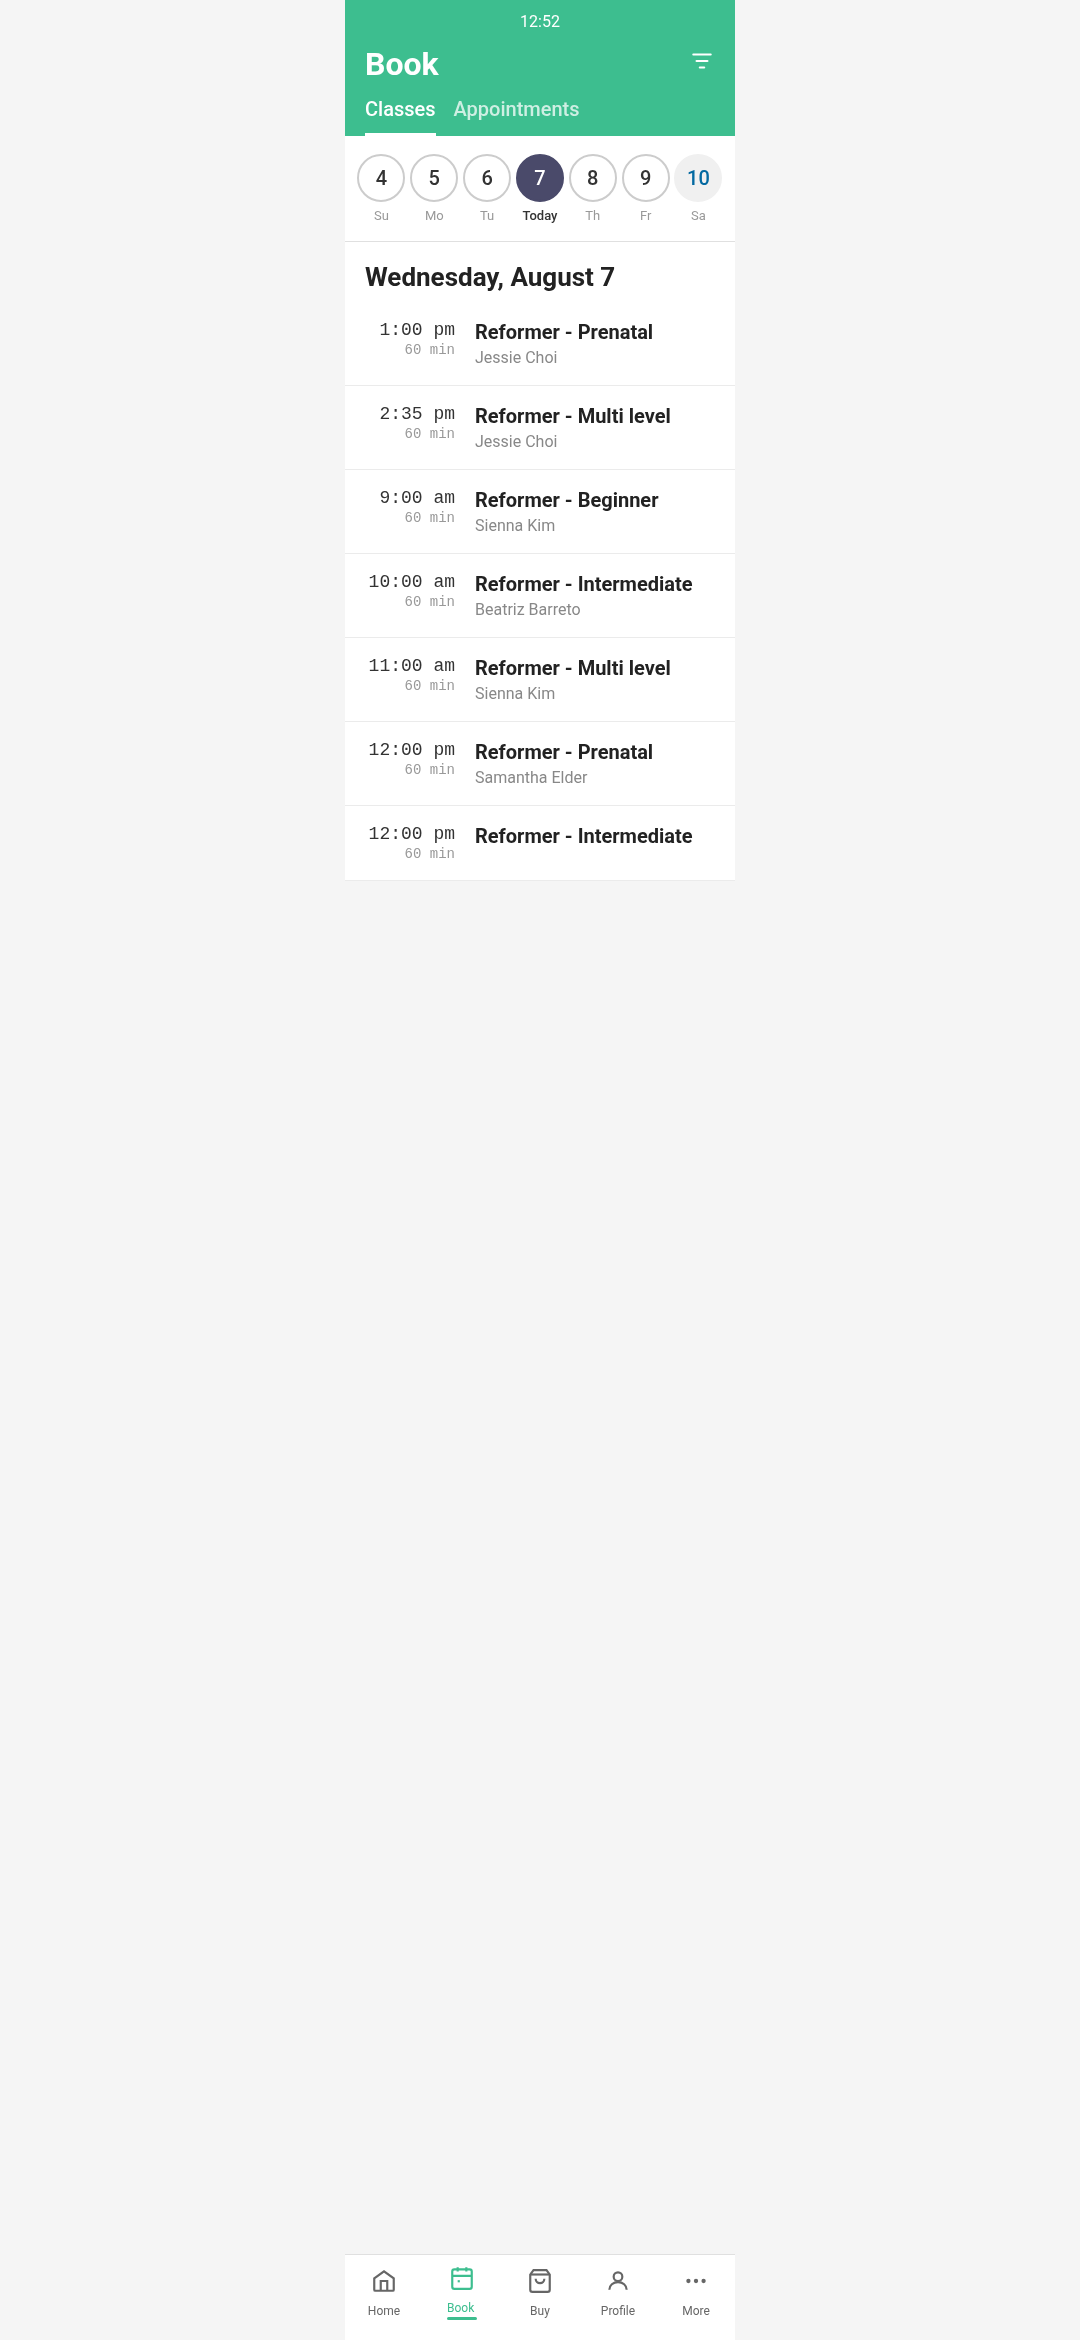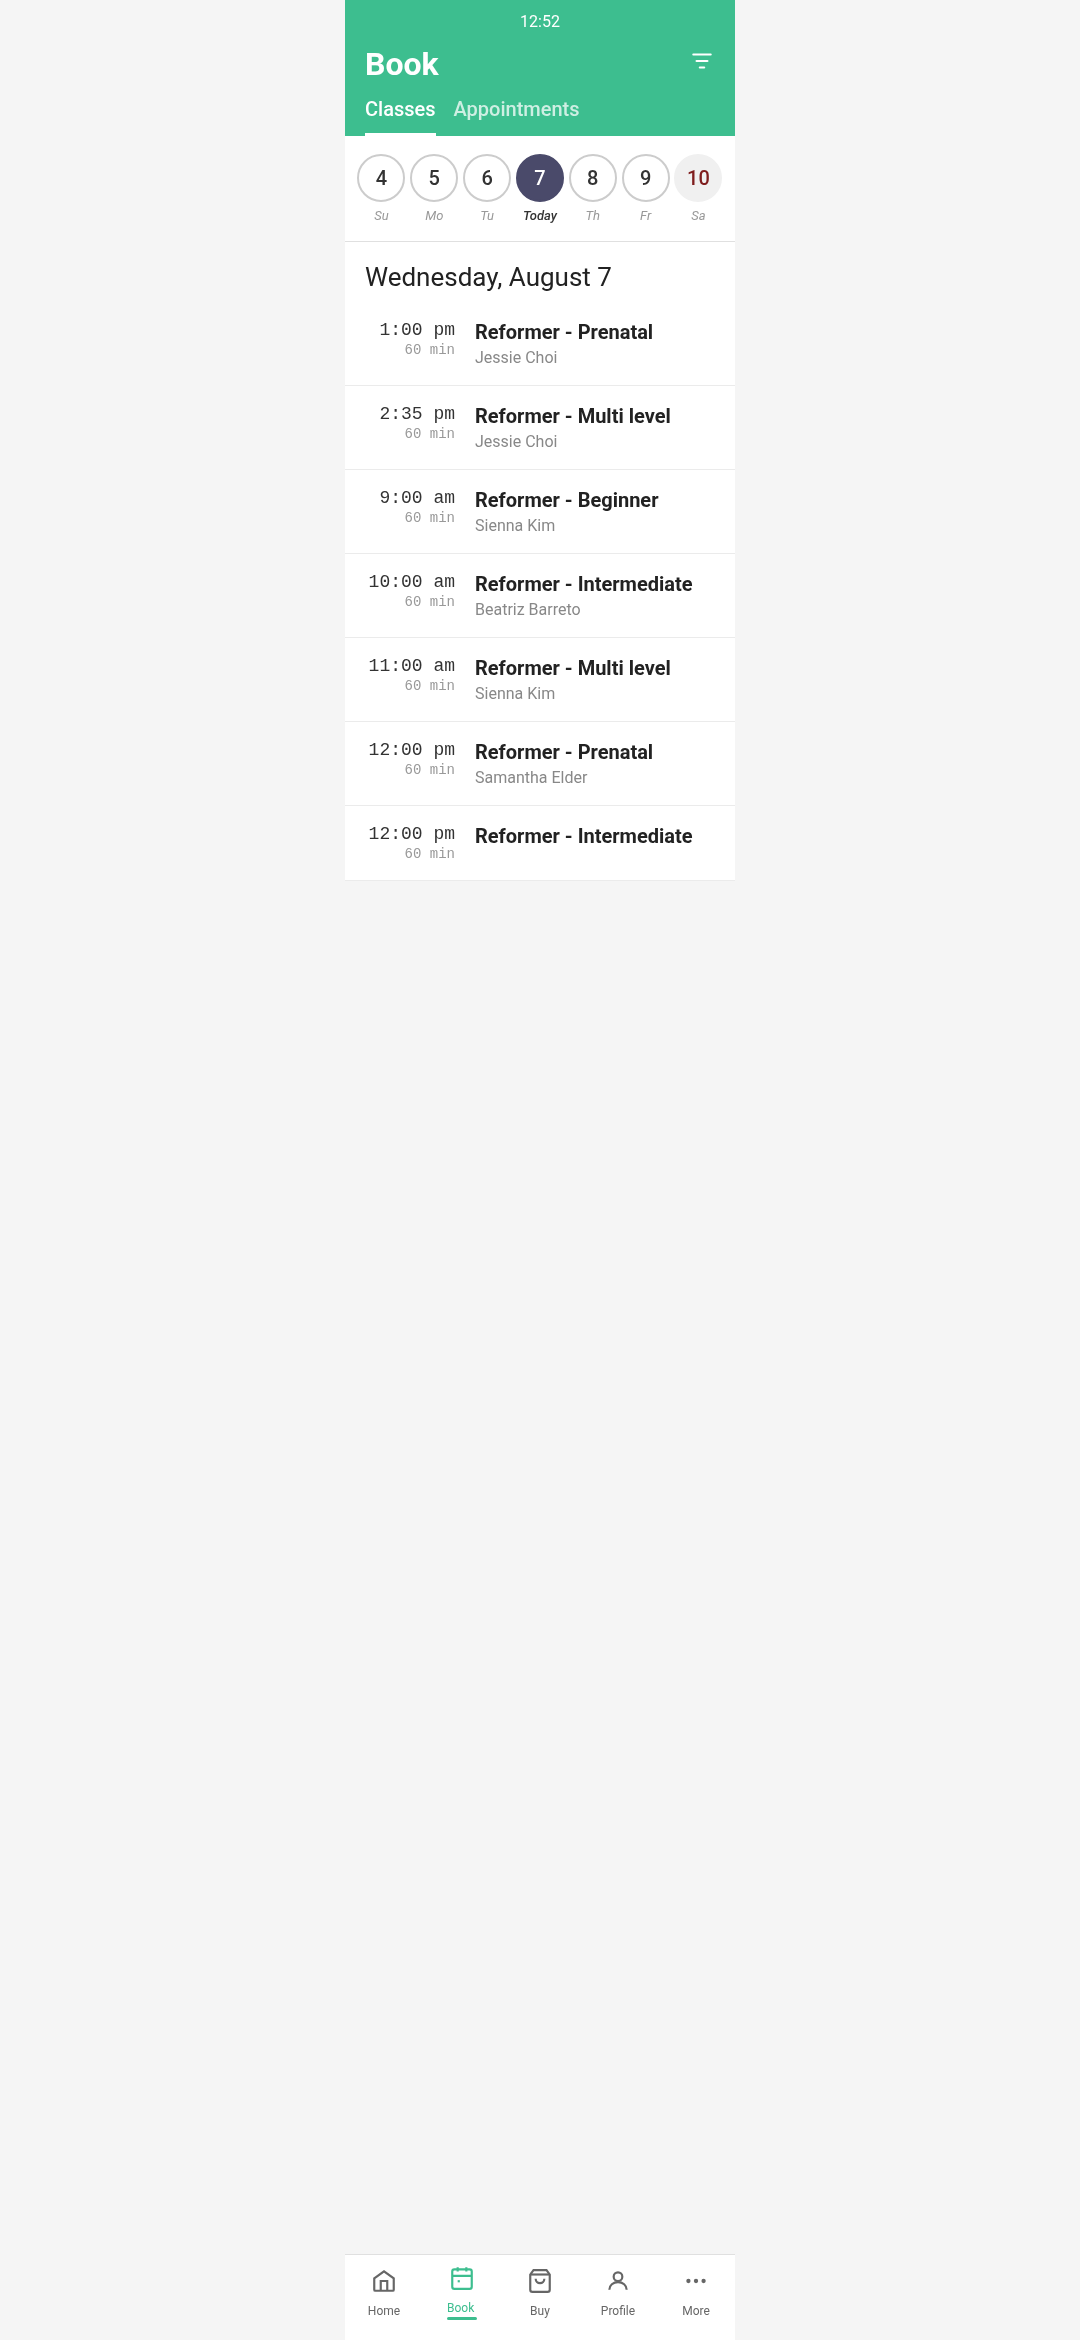--- a/index.html
+++ b/index.html
@@ -95,38 +95,37 @@
       color: white;
       border-color: #4a4a6a;
     }
     .day-number.circle {
       border: 2px solid #ccc;
       color: #333;
     }
     .day-number.light {
       background: #f0f0f0;
       border: 2px solid #f0f0f0;
-      color: #7f1d1d;
+      color: #0369a1;
     }
     .day-label {
       font-size: 13px;
       color: #999;
-      font-style: italic;
     }
     .day-label.today {
       color: #333;
       font-weight: 500;
     }
 
     
     .date-heading {
       background: white;
       padding: 20px 20px 10px;
       font-size: 26px;
-      font-weight: 400;
+      font-weight: 700;
       color: #222;
     }
 
     
     .class-list {
       background: white;
     }
     .class-item {
       display: flex;
       align-items: flex-start;

